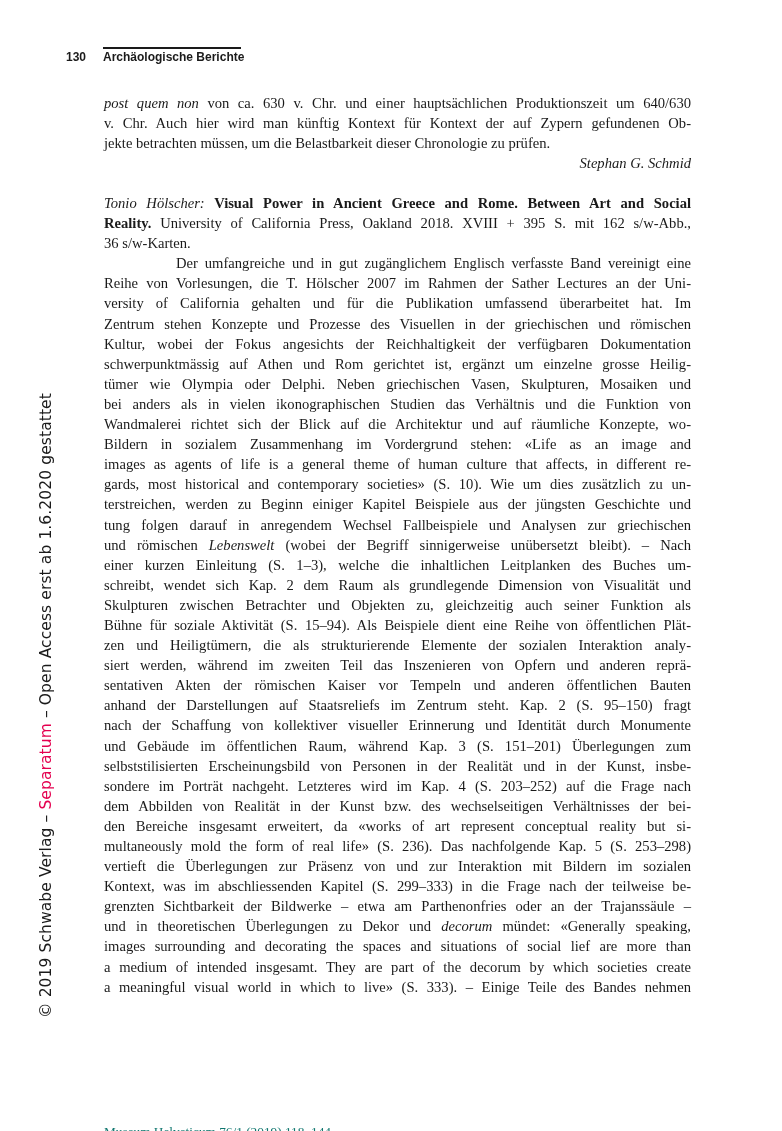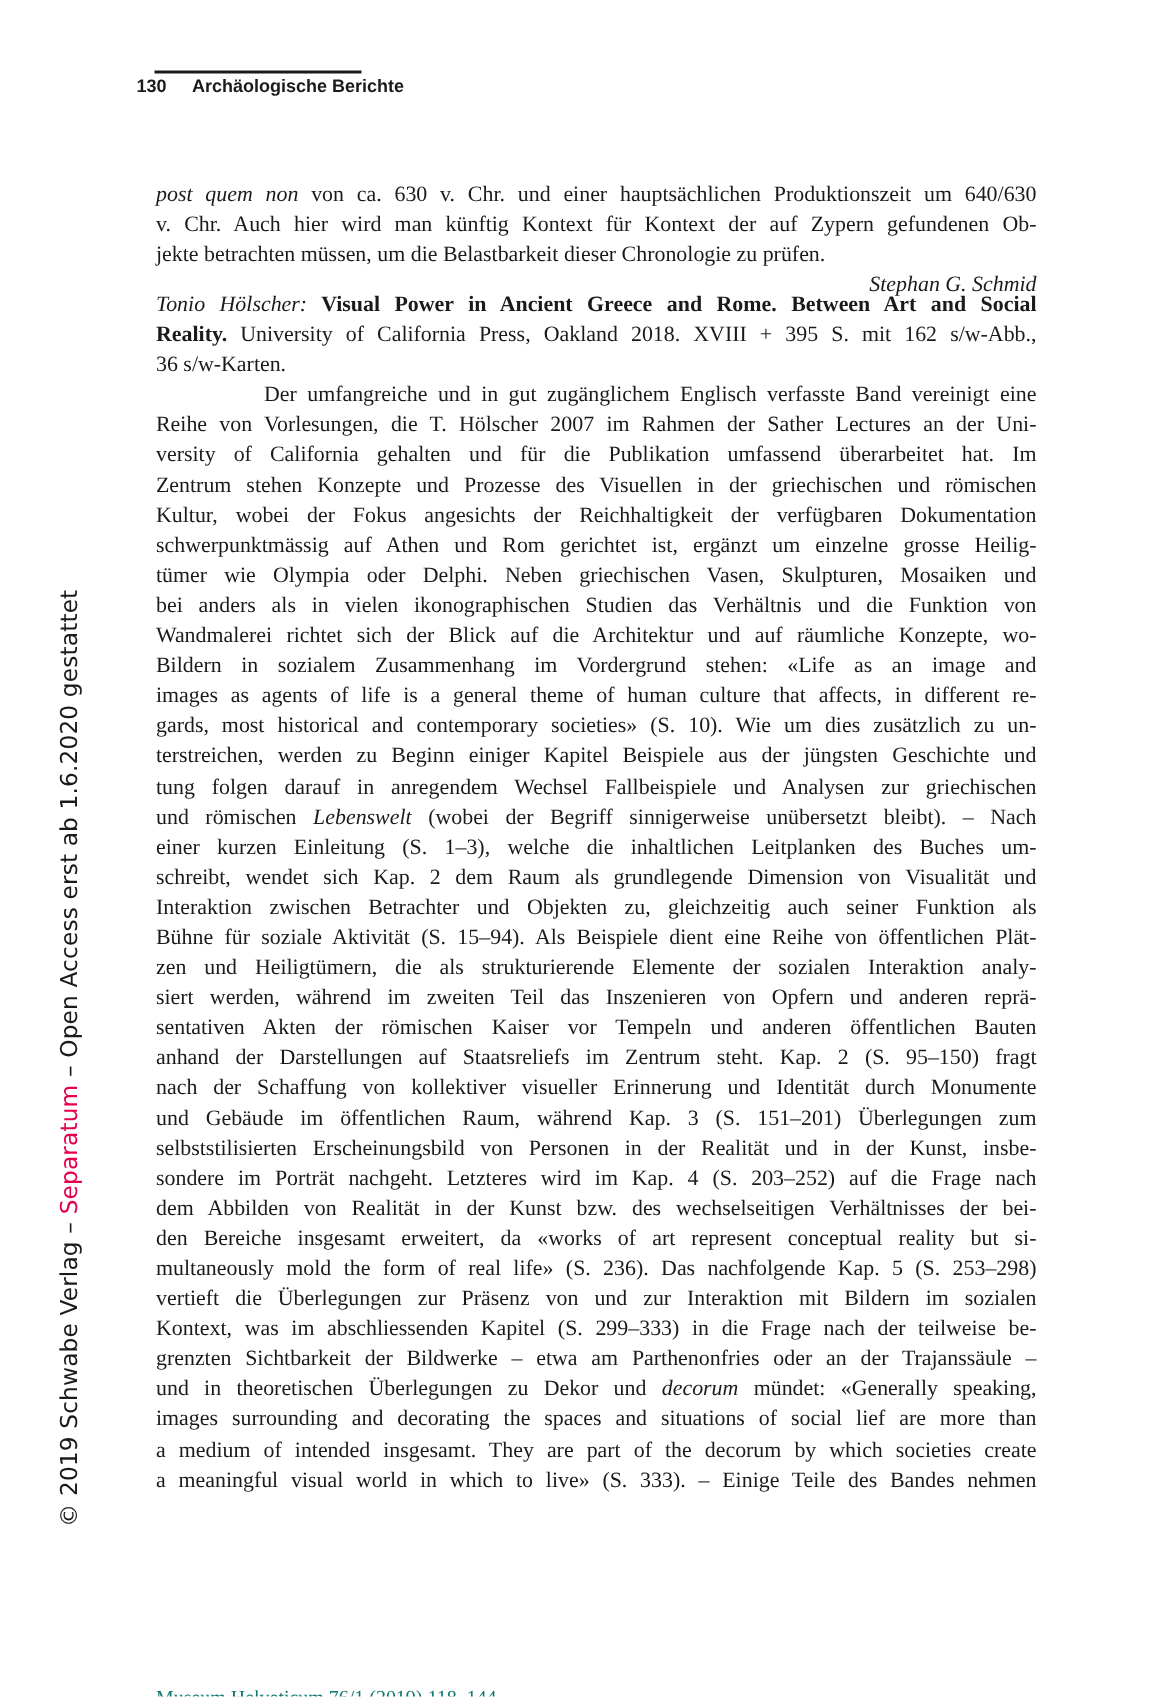--- a/index.html
+++ b/index.html
@@ -6,29 +6,29 @@
     body {
       width: 782px; height: 1131px; background: #ffffff; position: relative;
       overflow: hidden; color: #1a1a1a;
       font-family: "DejaVu Serif", "Liberation Serif", serif;
     }
     .header-rule {
       position: absolute; left: 103px; top: 47px; width: 138px; height: 2px; background: #1a1a1a;
     }
     .header {
       position: absolute; left: 66px; top: 50px; font-family: "Liberation Sans", sans-serif;
-      font-size: 12px; font-weight: bold; color: #1a1a1a; white-space: nowrap; margin-left: 25px;
+      font-size: 12px; font-weight: bold; color: #1a1a1a; white-space: nowrap;
     }
     .header .page-num { display: inline-block; width: 37px; }
     .body-text {
       position: absolute; left: 104px; width: 587px;
       font-family: "Liberation Serif", serif; font-size: 14.6px; line-height: 20.1px;
       text-align: justify; hyphens: manual;
     }
-    .block1 { top: 93px; margin-top: 27px; }
+    .block1 { top: 93px; }
     .signature { text-align: right; font-style: italic; }
     .block2 { top: 193px; }
     .indent { text-indent: 36px; }
     .line { display: block; text-align: justify; text-align-last: justify; white-space: nowrap; height: 20.1px; }
     .line.last { text-align-last: left; }
     .line.right { text-align-last: right; }
     .footer {
       position: absolute; left: 104px; top: 1124px; font-family: "Liberation Serif", serif;
       font-size: 13.3px; color: #0f766e;
     }
@@ -70,21 +70,21 @@
       <span class="line">bei anders als in vielen ikonographischen Studien das Verhältnis und die Funktion von</span>
       <span class="line">Wandmalerei richtet sich der Blick auf die Architektur und auf räumliche Konzepte, wo-</span>
       <span class="line">Bildern in sozialem Zusammenhang im Vordergrund stehen: «Life as an image and</span>
       <span class="line">images as agents of life is a general theme of human culture that affects, in different re-</span>
       <span class="line">gards, most historical and contemporary societies» (S. 10). Wie um dies zusätzlich zu un-</span>
       <span class="line">terstreichen, werden zu Beginn einiger Kapitel Beispiele aus der jüngsten Geschichte und</span>
       <span class="line">tung folgen darauf in anregendem Wechsel Fallbeispiele und Analysen zur griechischen</span>
       <span class="line">und römischen <i>Lebenswelt</i> (wobei der Begriff sinnigerweise unübersetzt bleibt). – Nach</span>
       <span class="line">einer kurzen Einleitung (S. 1–3), welche die inhaltlichen Leitplanken des Buches um-</span>
       <span class="line">schreibt, wendet sich Kap. 2 dem Raum als grundlegende Dimension von Visualität und</span>
-      <span class="line">Interaktion zwischen Betrachter und Objekten zu, gleichzeitig auch seiner Funktion als</span>
+      <span class="line">Skulpturen zwischen Betrachter und Objekten zu, gleichzeitig auch seiner Funktion als</span>
       <span class="line">Bühne für soziale Aktivität (S. 15–94). Als Beispiele dient eine Reihe von öffentlichen Plät-</span>
       <span class="line">zen und Heiligtümern, die als strukturierende Elemente der sozialen Interaktion analy-</span>
       <span class="line">siert werden, während im zweiten Teil das Inszenieren von Opfern und anderen reprä-</span>
       <span class="line">sentativen Akten der römischen Kaiser vor Tempeln und anderen öffentlichen Bauten</span>
       <span class="line">anhand der Darstellungen auf Staatsreliefs im Zentrum steht. Kap. 2 (S. 95–150) fragt</span>
       <span class="line">nach der Schaffung von kollektiver visueller Erinnerung und Identität durch Monumente</span>
       <span class="line">und Gebäude im öffentlichen Raum, während Kap. 3 (S. 151–201) Überlegungen zum</span>
       <span class="line">selbststilisierten Erscheinungsbild von Personen in der Realität und in der Kunst, insbe-</span>
       <span class="line">sondere im Porträt nachgeht. Letzteres wird im Kap. 4 (S. 203–252) auf die Frage nach</span>
       <span class="line">dem Abbilden von Realität in der Kunst bzw. des wechselseitigen Verhältnisses der bei-</span>

